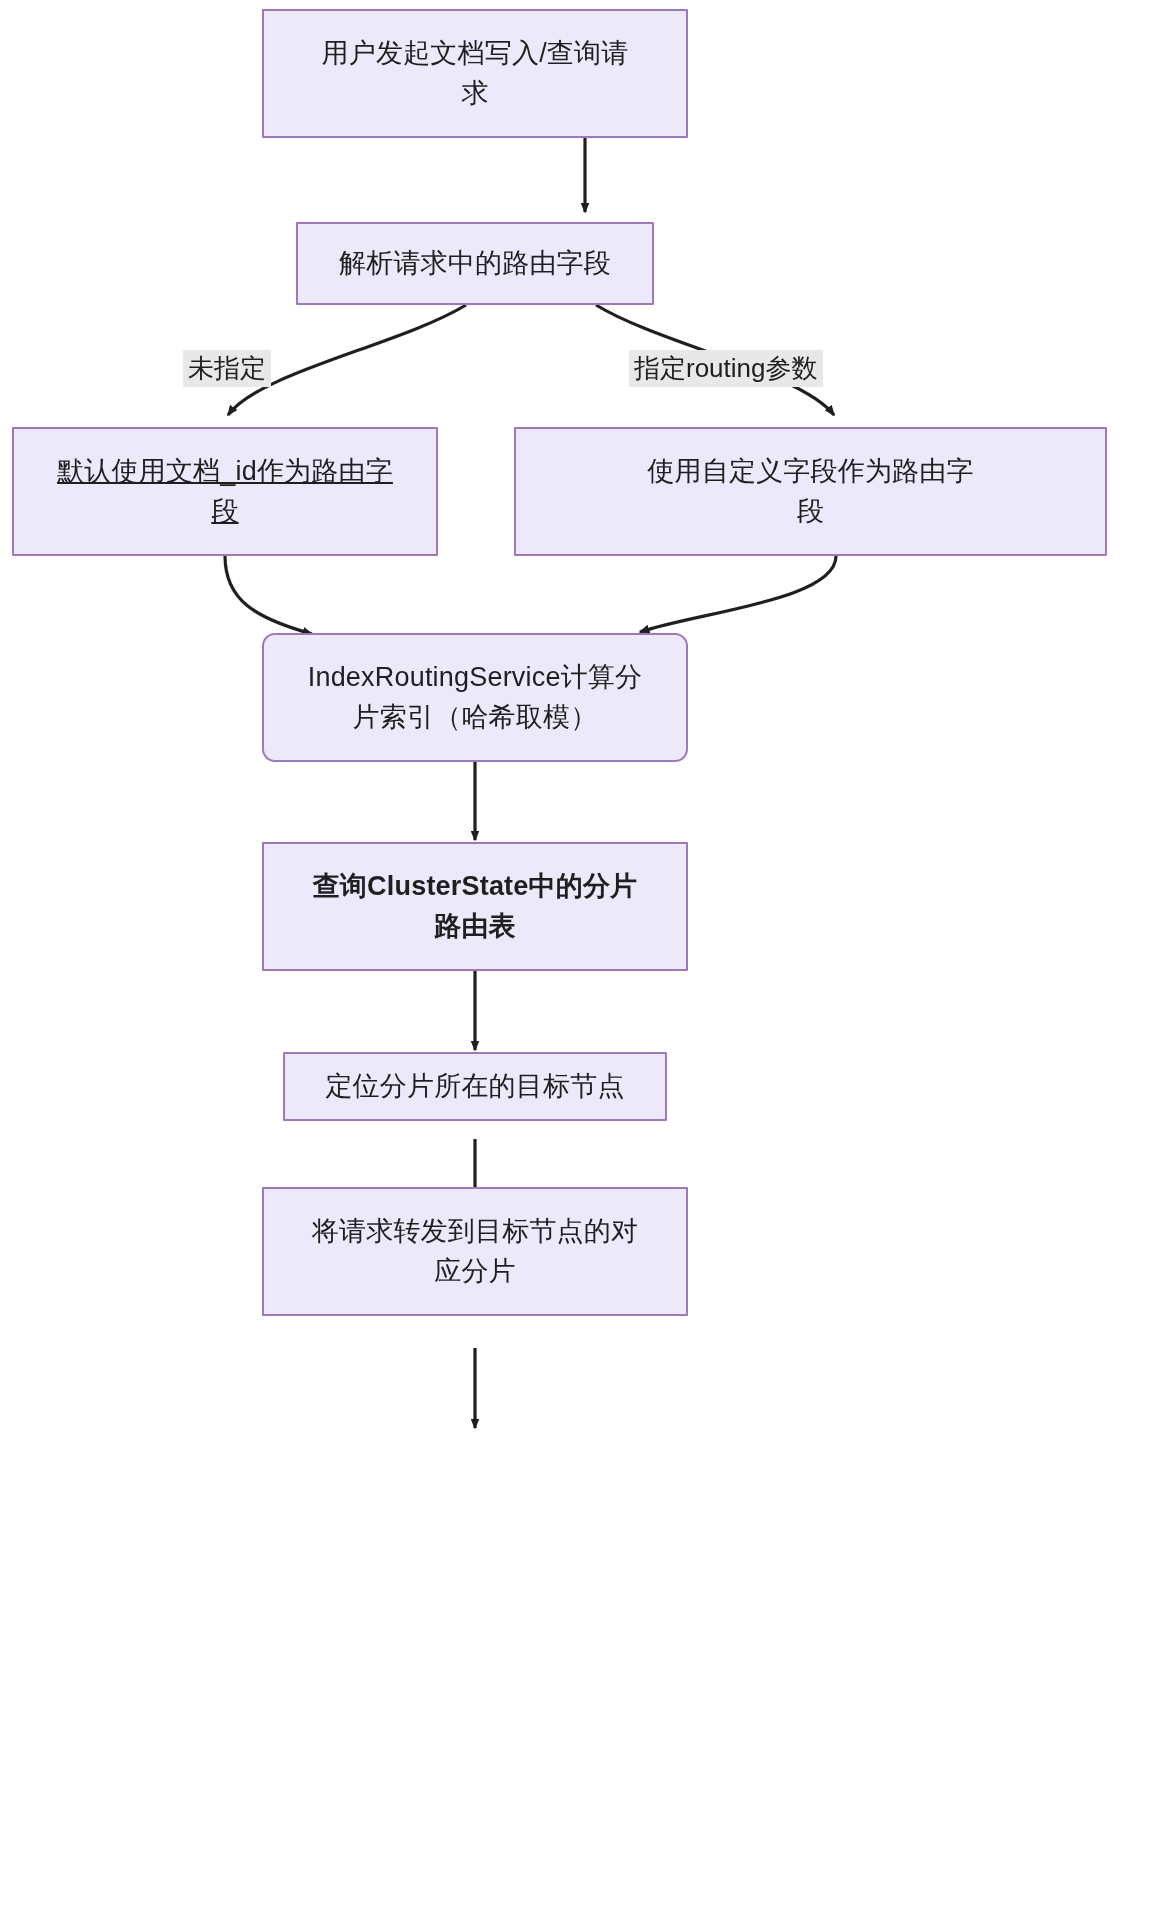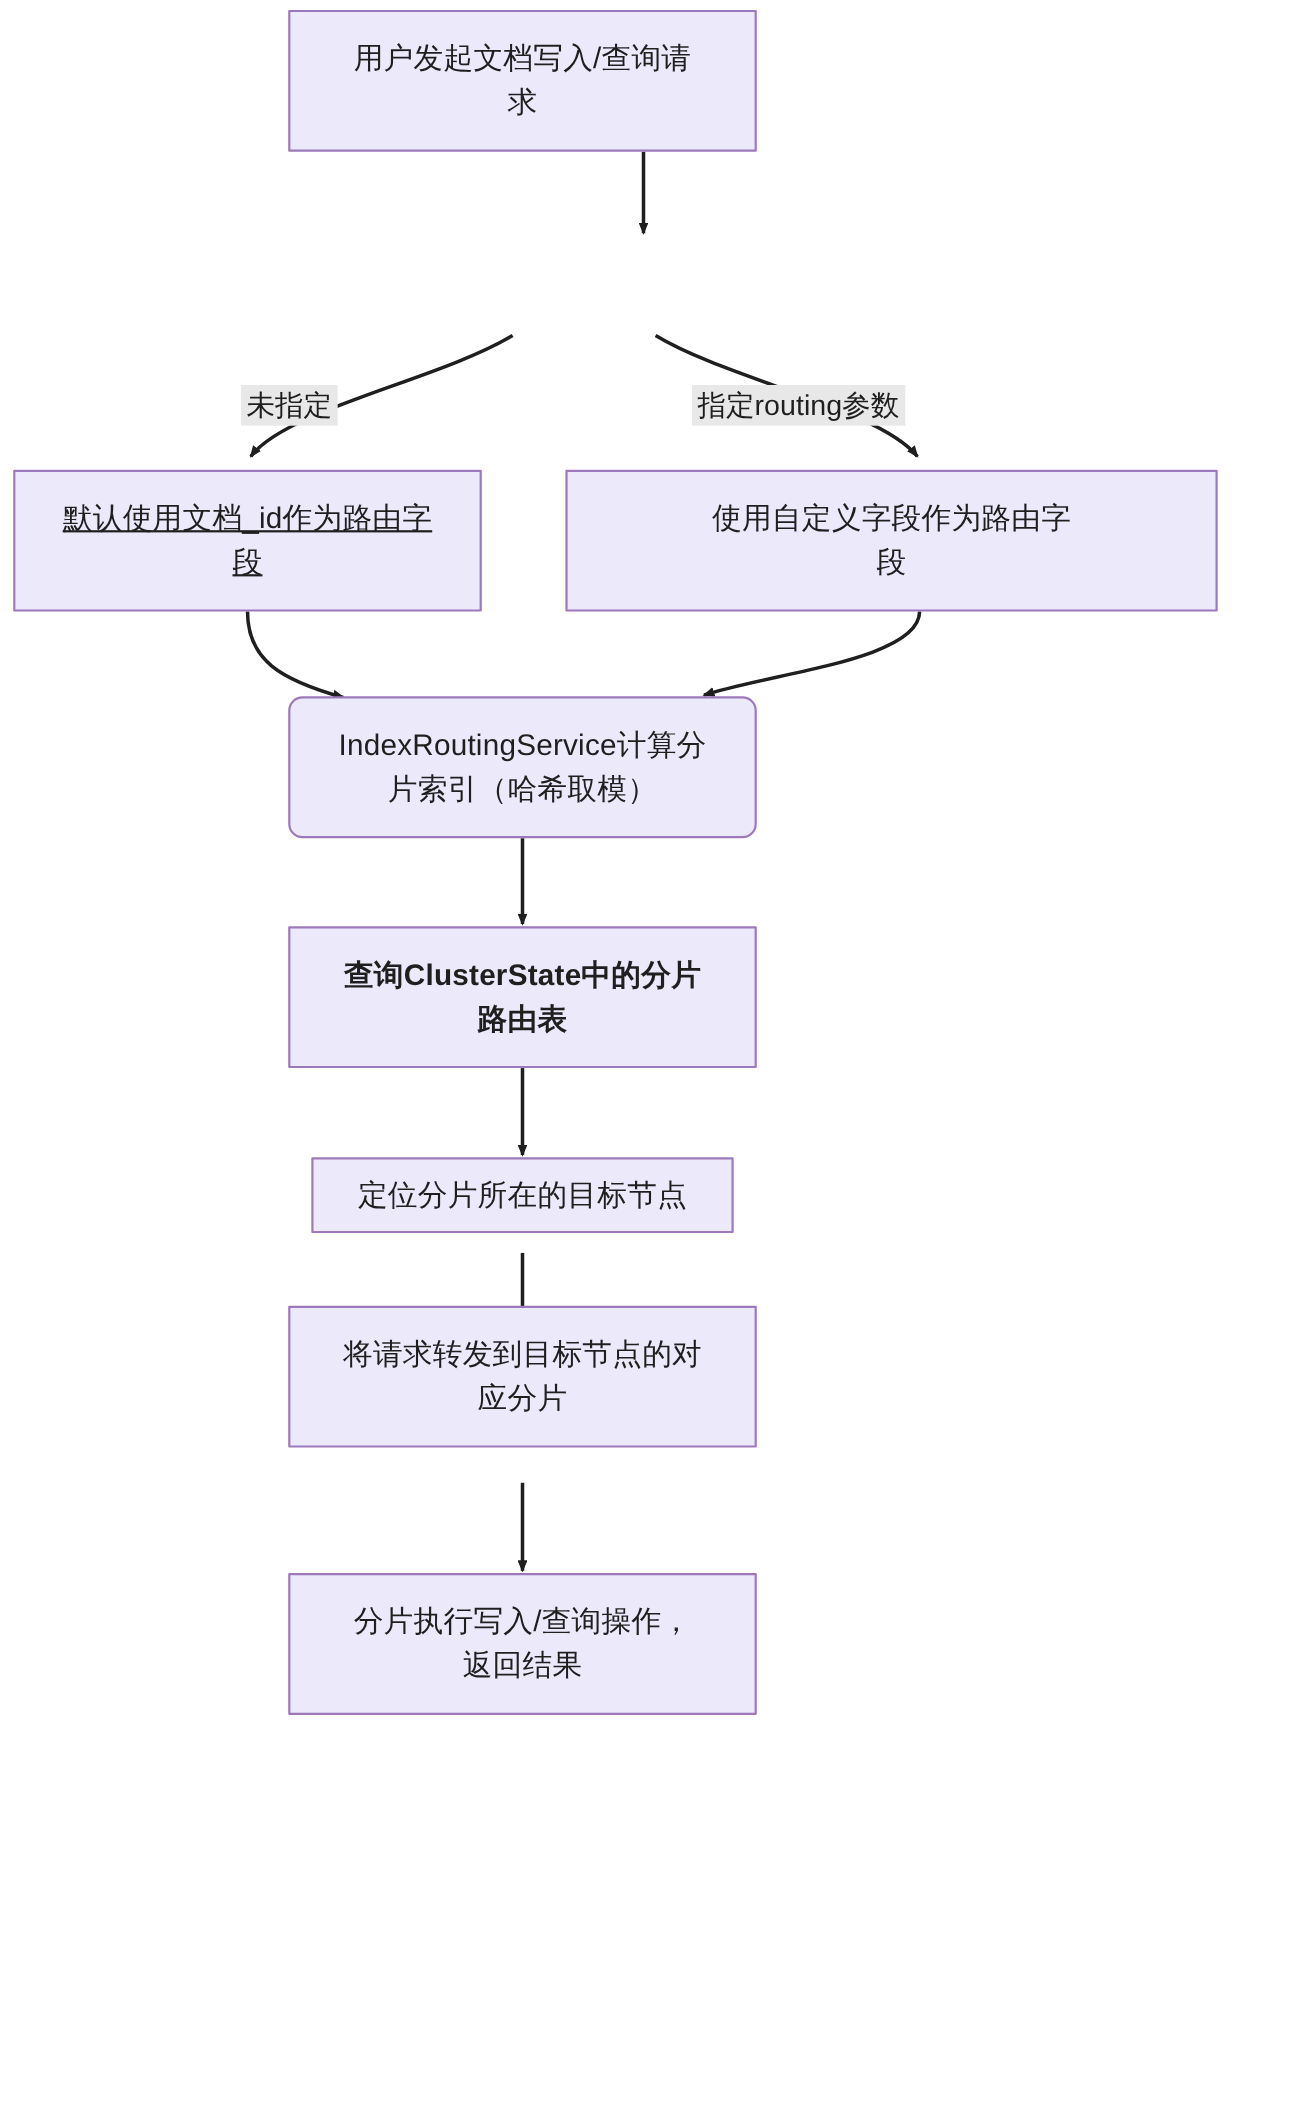--- a/index.html
+++ b/index.html
@@ -85,22 +85,25 @@
     <path d="M 475,1139 L 475,1218" fill="none" stroke="#1f1f20" stroke-width="3.2" marker-end="url(#arrowhead)"></path>
 
     <path d="M 475,1348 L 475,1428" fill="none" stroke="#1f1f20" stroke-width="3.2" marker-end="url(#arrowhead)"></path>
   </svg>
 
   <div class="node" style="left:262px; top:9px; width:426px; height:129px;">
     <span class="node-label">用户发起文档写入/查询请
 求</span>
   </div>
 
+  <div class="node" style="left:296px; top:222px; width:358px; height:83px;">
+    <span class="node-label">解析请求中的路由字段</span>
+  </div>
 
-  <div class="edge-label" style="left:183px; top:350px;margin-left:36px;">未指定</div>
+  <div class="edge-label" style="left:183px; top:350px;">未指定</div>
 
   <div class="edge-label" style="left:629px; top:350px;">指定routing参数</div>
 
   <div class="node" style="left:12px; top:427px; width:426px; height:129px;text-decoration:underline;">
     <span class="node-label">默认使用文档_id作为路由字
 段</span>
   </div>
 
   <div class="node" style="left:514px; top:427px; width:593px; height:129px;">
     <span class="node-label">使用自定义字段作为路由字
@@ -119,18 +122,14 @@
 
   <div class="node" style="left:283px; top:1052px; width:384px; height:69px;">
     <span class="node-label">定位分片所在的目标节点</span>
   </div>
 
   <div class="node" style="left:262px; top:1187px; width:426px; height:129px;">
     <span class="node-label">将请求转发到目标节点的对
 应分片</span>
   </div>
 
-  <div class="node" style="left:262px; top:1430px; width:426px; height:129px;">
-    <span class="node-label">分片执行写入/查询操作，
-返回结果</span>
-  </div>
 
 </div>
 
 </body></html>

